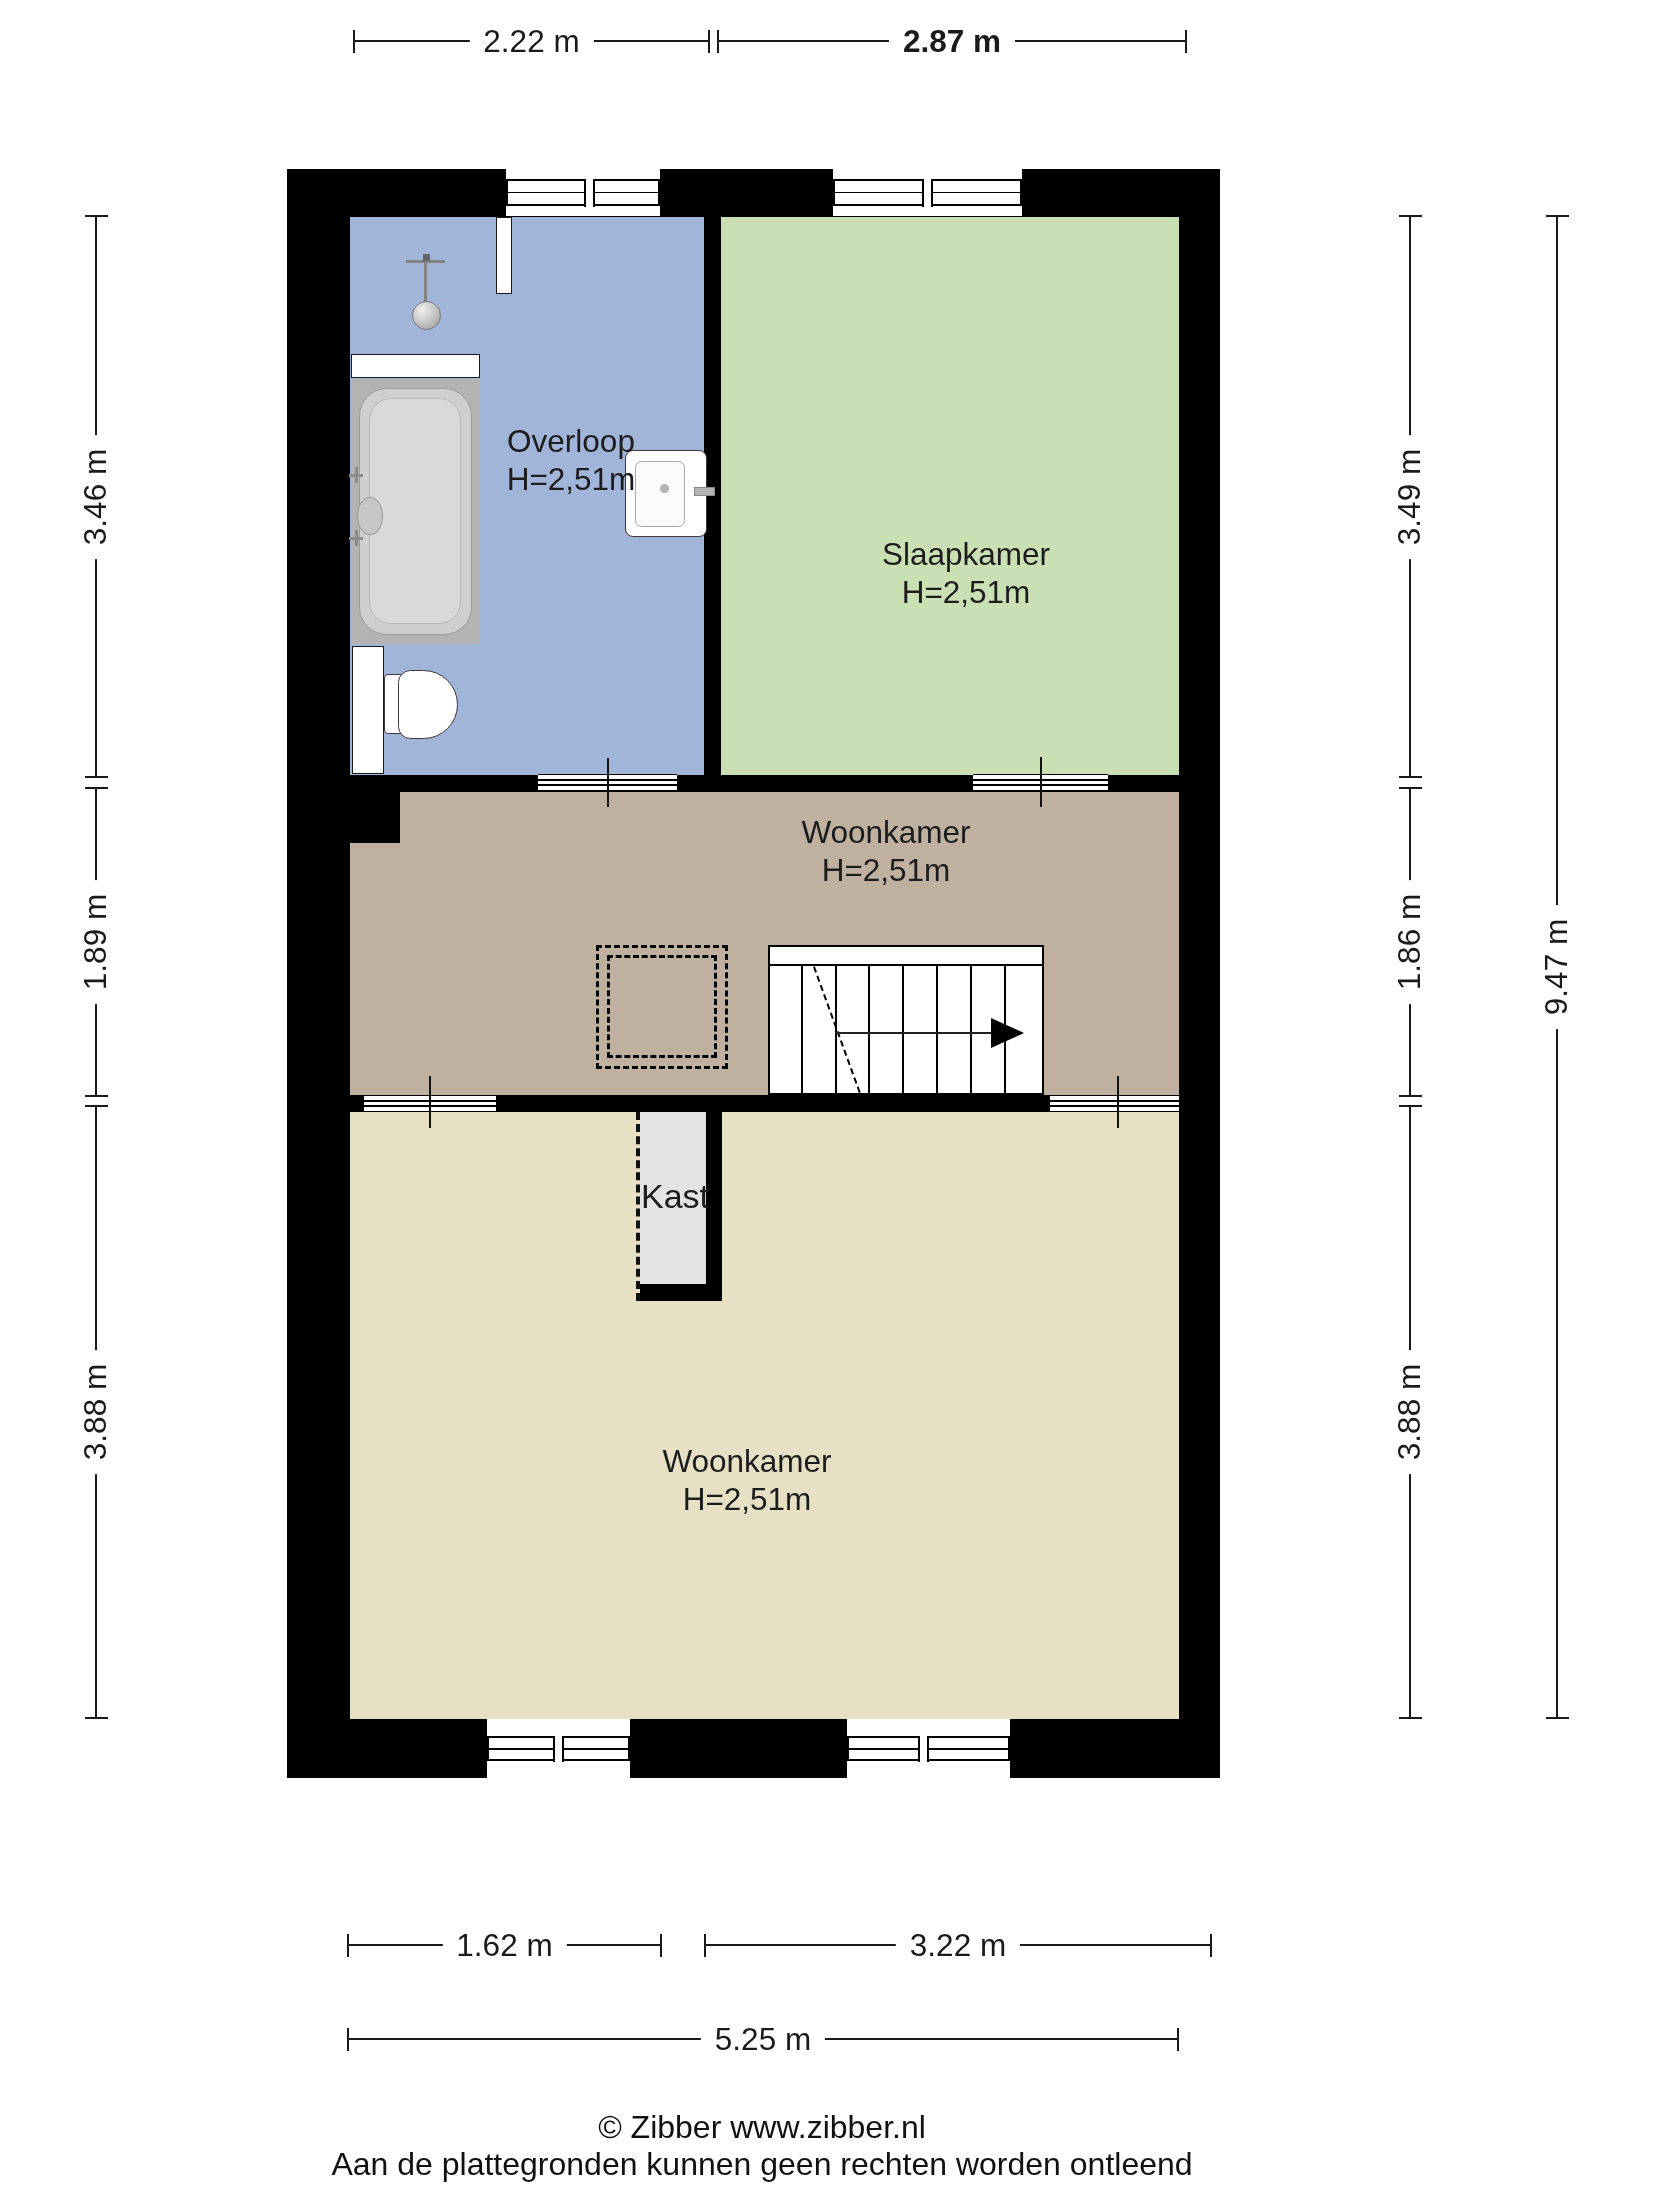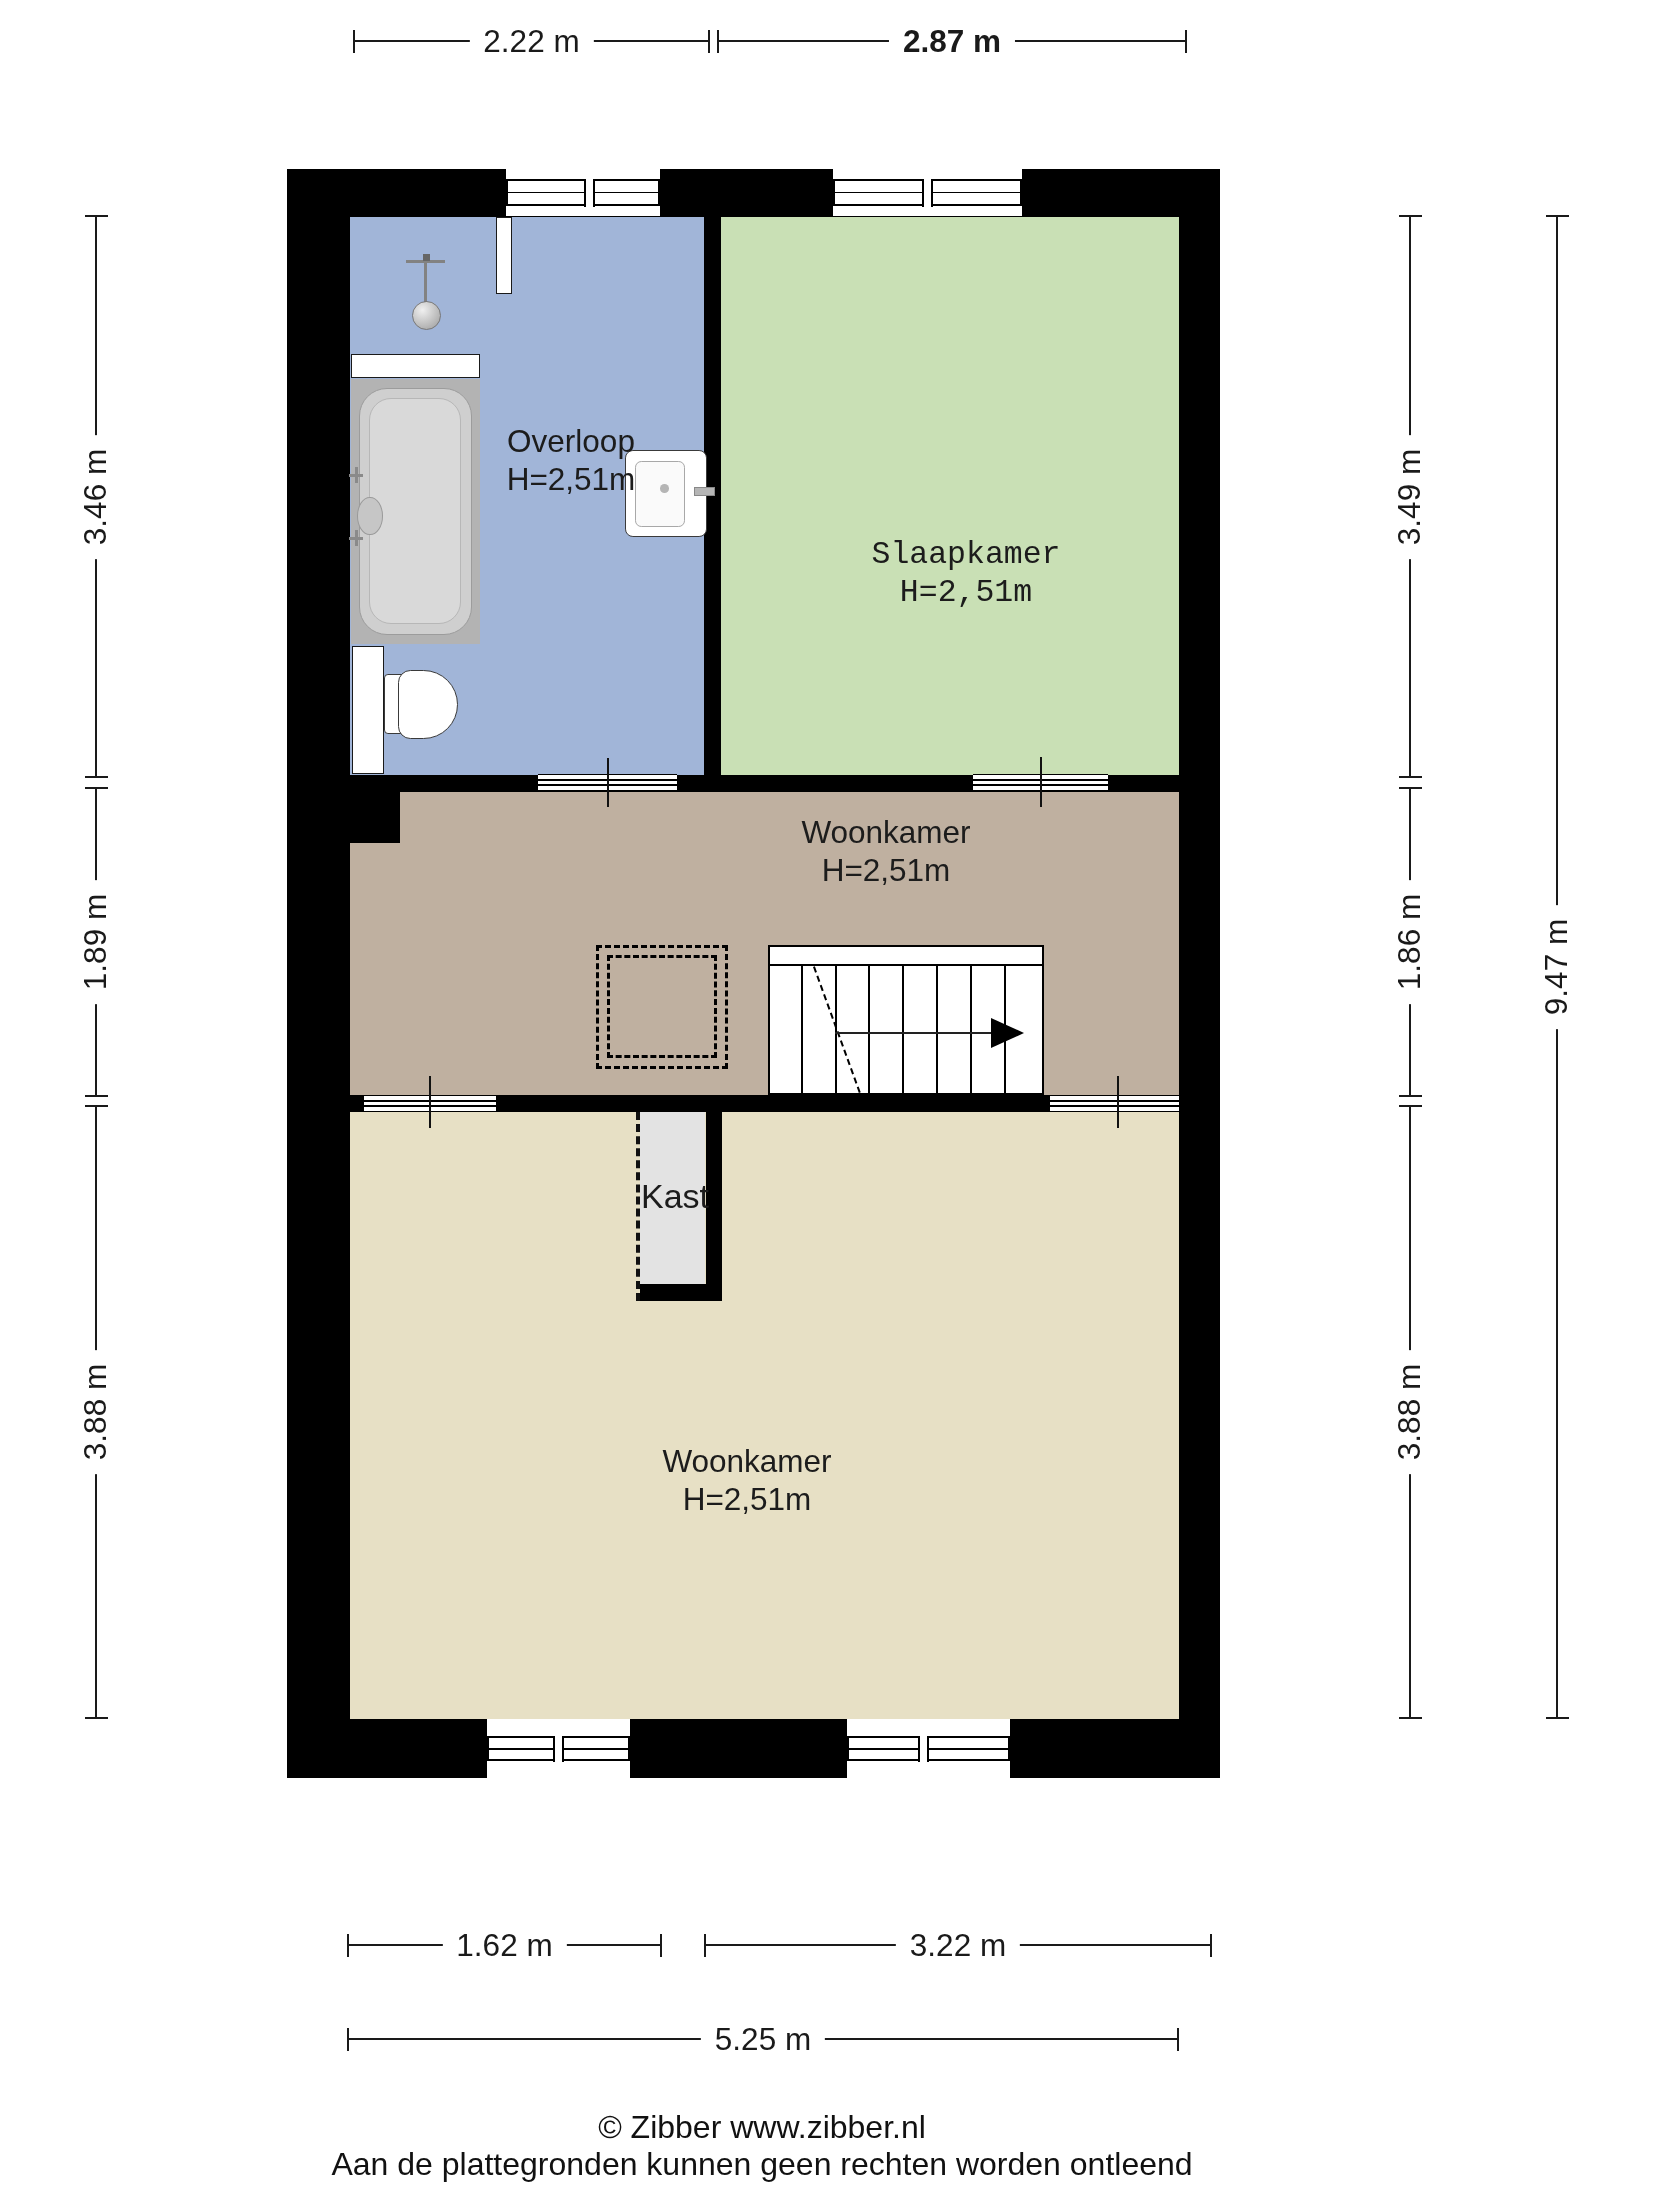--- a/index.html
+++ b/index.html
@@ -172,21 +172,21 @@
       <div class="abs" style="left:0;top:0;width:82px;height:87px;background:#fff;border:1.6px solid #3a3a3a;border-radius:7.9px;box-sizing:border-box;"></div>
       <div class="abs" style="left:10.2px;top:11px;width:50px;height:66px;background:#fafafa;border:1.6px solid #a8a8a8;border-radius:6.3px;box-sizing:border-box;"></div>
       <div class="abs" style="left:35px;top:34px;width:8.7px;height:8.7px;background:#b5b5b5;border-radius:50%;"></div>
       <div class="abs" style="left:69px;top:37px;width:19px;height:7px;background:#b5b5b5;border:0.8px solid #888;"></div>
     </div>
 
     <div class="room-label" style="left:571px;top:423px;">
       <div>Overloop</div>
       <div>H=2,51m</div>
     </div>
-    <div class="room-label" style="left:966px;top:536px;font-family:Liberation Mono, monospace;">
+    <div class="room-label" style="left:966px;top:536px;">
       <div>Slaapkamer</div>
       <div>H=2,51m</div>
     </div>
     <div class="room-label" style="left:886px;top:814px;">
       <div>Woonkamer</div>
       <div>H=2,51m</div>
     </div>
     <div class="room-label" style="left:747px;top:1443px;">
       <div>Woonkamer</div>
       <div>H=2,51m</div>

